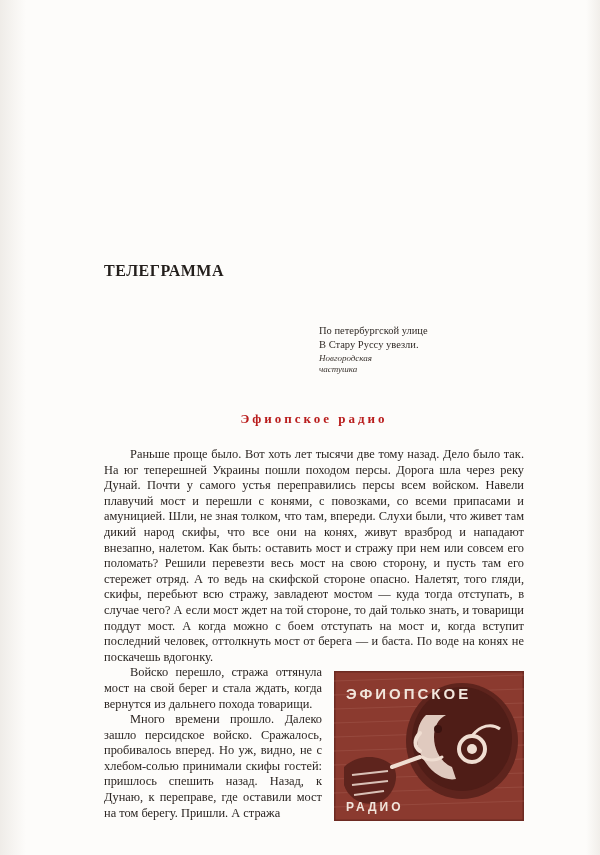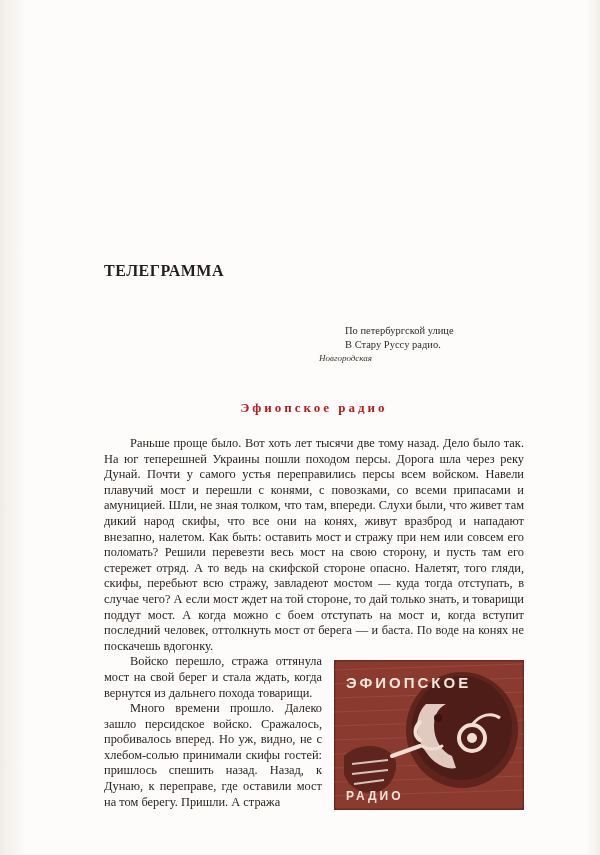--- a/index.html
+++ b/index.html
@@ -59,21 +59,20 @@
 
   .epigraph {
     width: 205px;
     margin: 0 0 0 215px;
     font-size: 10.5px;
     line-height: 13.5px;
     color: #302a26;
   }
   .epigraph .line {
     white-space: nowrap;
-    margin-left: 26px;
   }
   .epigraph-source {
     margin-top: 2px;
     font-style: italic;
     font-size: 9px;
     line-height: 11px;
     text-align: left;
     color: #3a332e;
   }
 
@@ -116,23 +115,24 @@
 </head>
 <body>
 
 <div class="page">
   <div class="content">
 
     <h1 class="chapter-title">ТЕЛЕГРАММА</h1>
 
     <div class="epigraph">
       <div class="line">По петербургской улице</div>
-      <div class="line">В Стару Руссу радио.</div>
+      <div class="line">В Стару Руссу увезли.</div>
       <div class="epigraph-source">
         <div>Новгородская</div>
+        <div>частушка</div>
       </div>
     </div>
 
     <h2 class="story-title">Эфиопское радио</h2>
 
     <div class="flow">
 
       <p class="body">Раньше проще было. Вот хоть лет тысячи две тому назад. Дело было так. На юг теперешней Украины пошли походом персы. Дорога шла через реку Дунай. Почти у самого устья переправились персы всем войском. Навели плавучий мост и перешли с конями, с повозками, со всеми припасами и амуницией. Шли, не зная толком, что там, впереди. Слухи были, что живет там дикий народ скифы, что все они на конях, живут вразброд и нападают внезапно, налетом. Как быть: оставить мост и стражу при нем или совсем его поломать? Решили перевезти весь мост на свою сторону, и пусть там его стережет отряд. А то ведь на скифской стороне опасно. Налетят, того гляди, скифы, перебьют всю стражу, завладеют мостом — куда тогда отступать, в случае чего? А если мост ждет на той стороне, то дай только знать, и товарищи поддут мост. А когда можно с боем отступать на мост и, когда вступит последний человек, оттолкнуть мост от берега — и баста. По воде на конях не поскачешь вдогонку.</p>
 
       <div class="illus">

